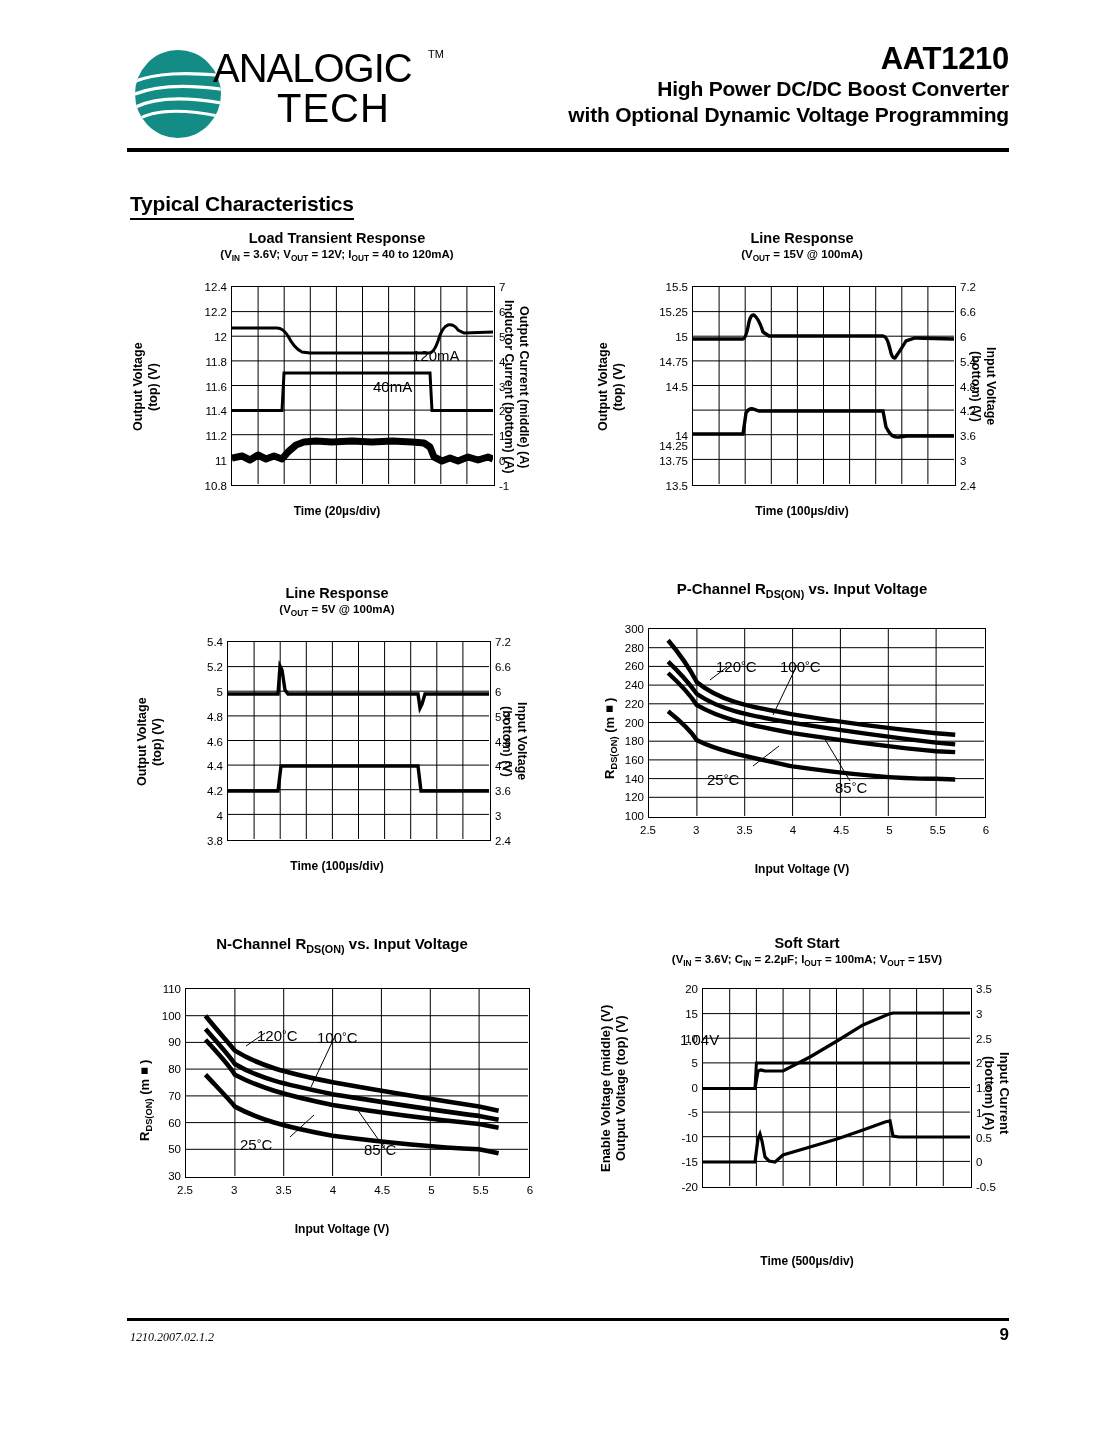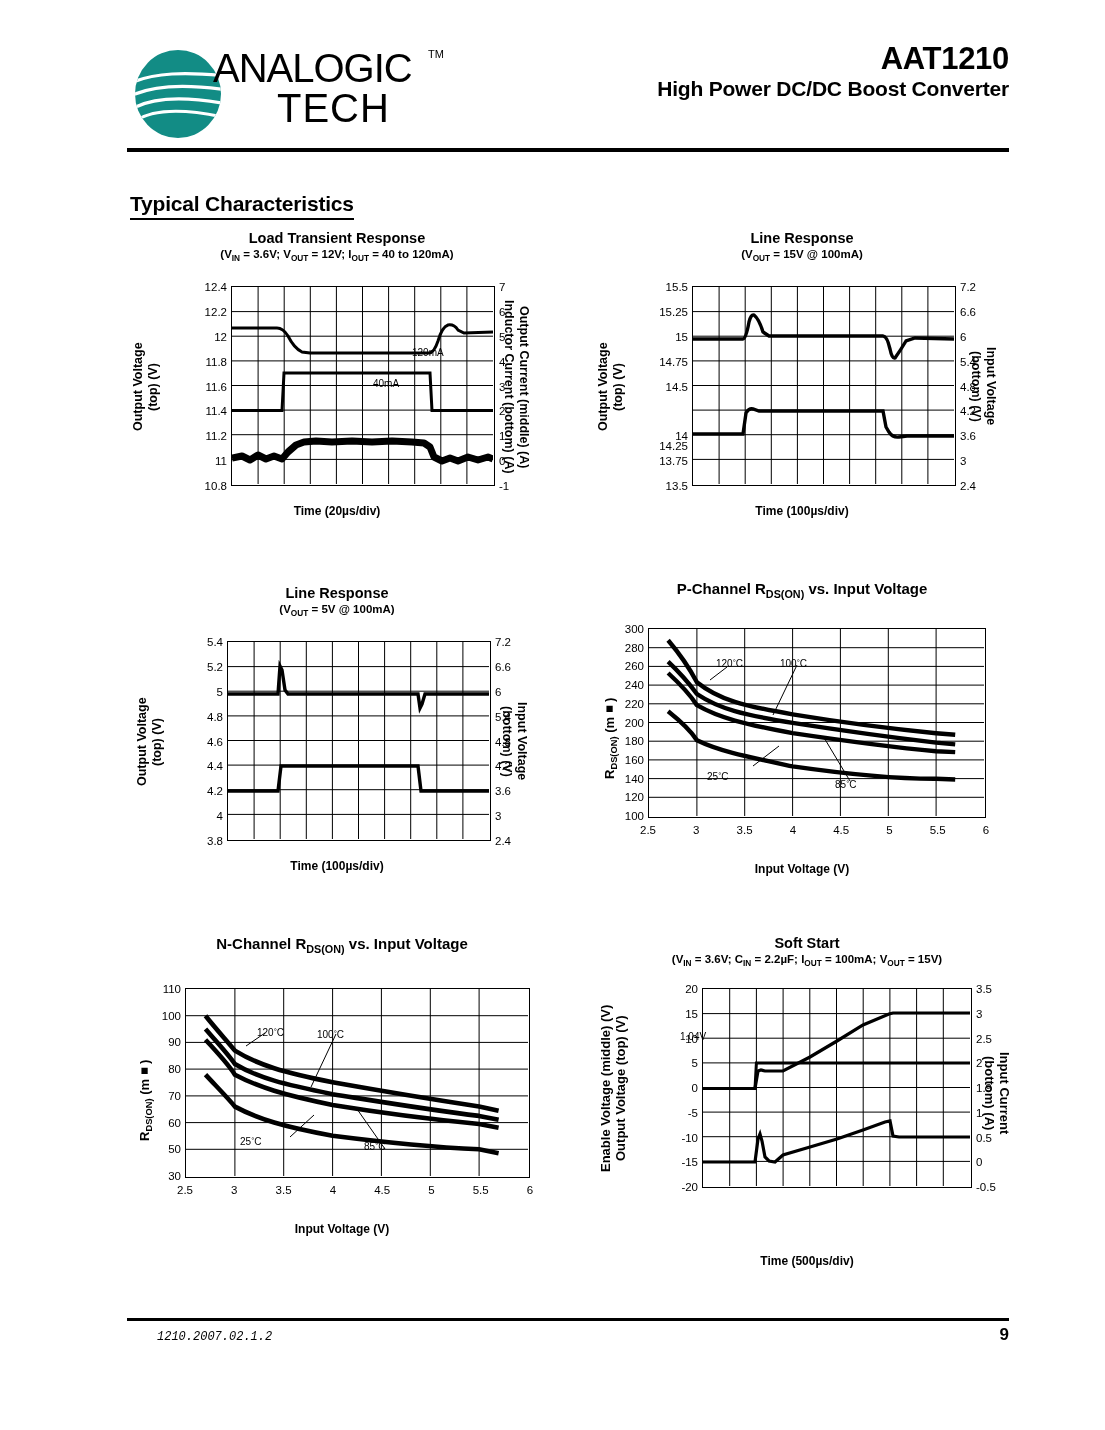--- a/index.html
+++ b/index.html
@@ -49,26 +49,26 @@
   .tick{position:absolute;font-size:11.5px;text-align:right;white-space:nowrap;
     transform:translateY(-50%);}
   .tick-r{position:absolute;font-size:11.5px;text-align:left;white-space:nowrap;
     transform:translateY(-50%);}
   .tick-x{position:absolute;font-size:11.5px;text-align:center;white-space:nowrap;
     transform:translateX(-50%);}
 
   .plot{position:absolute;border:1.6px solid #000;background:#fff;box-sizing:border-box;}
   .plot svg{display:block;}
 
-  .anno{position:absolute;font-size:10px;white-space:nowrap;}
+  .anno{position:absolute;font-size:15px;white-space:nowrap;}
 
   
   .rule-bot{position:absolute;left:127px;top:1318px;width:882px;height:3px;background:#000;}
   .foot-left{position:absolute;left:130px;top:1330px;font-size:12px;
-    font-family:Liberation Mono, monospace;font-style:italic;margin-left:27px;}
+    font-family:Liberation Serif, serif;font-style:italic;}
   .foot-right{position:absolute;right:96px;top:1325px;font-size:17px;font-weight:bold;}
 </style>
 </head>
 <body>
 
 <div class="page">
 
   <div class="header">
     <div class="logo">
       <div class="logo-ellipse">
@@ -83,20 +83,21 @@
       </div>
       <div class="logo-text">
         <div class="logo-analogic">ANALOGIC</div>
         <div class="logo-tm">TM</div>
         <div class="logo-tech">TECH</div>
       </div>
     </div>
     <div class="head-right">
       <div class="head-part">AAT1210</div>
       <div class="head-l1">High Power DC/DC Boost Converter</div>
+      <div class="head-l2">with Optional Dynamic Voltage Programming</div>
     </div>
   </div>
   <div class="rule-top"></div>
 
   <div class="sect-title">Typical Characteristics</div>
 
   <div class="fig" style="left:127px;top:230px;width:420px;height:300px;">
     <div class="fig-title">Load Transient Response</div>
     <div class="fig-sub">(V<sub>IN</sub> = 3.6V; V<sub>OUT</sub> = 12V; I<sub>OUT</sub> = 40 to 120mA)</div>
 

